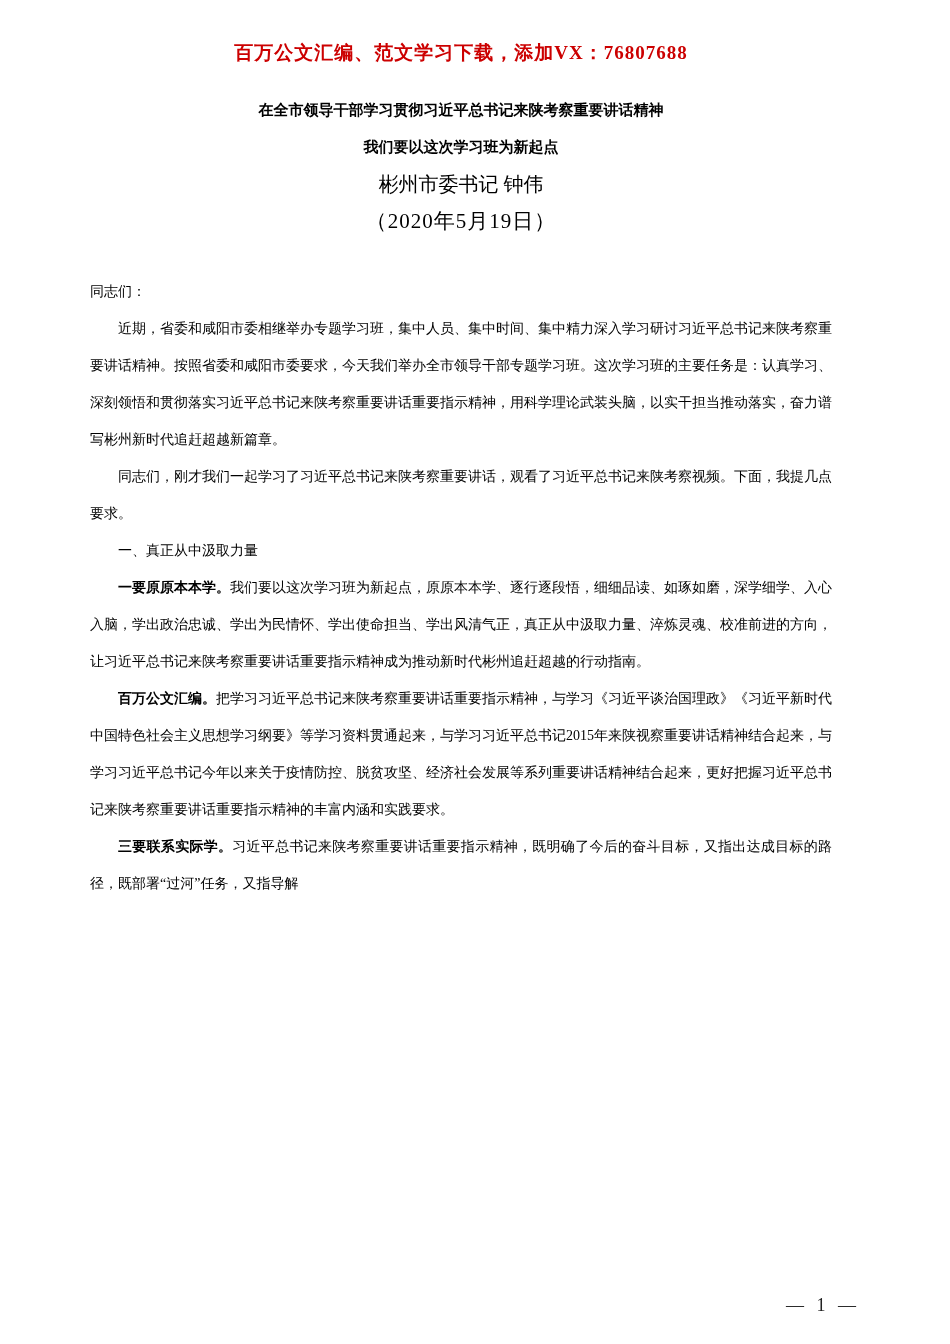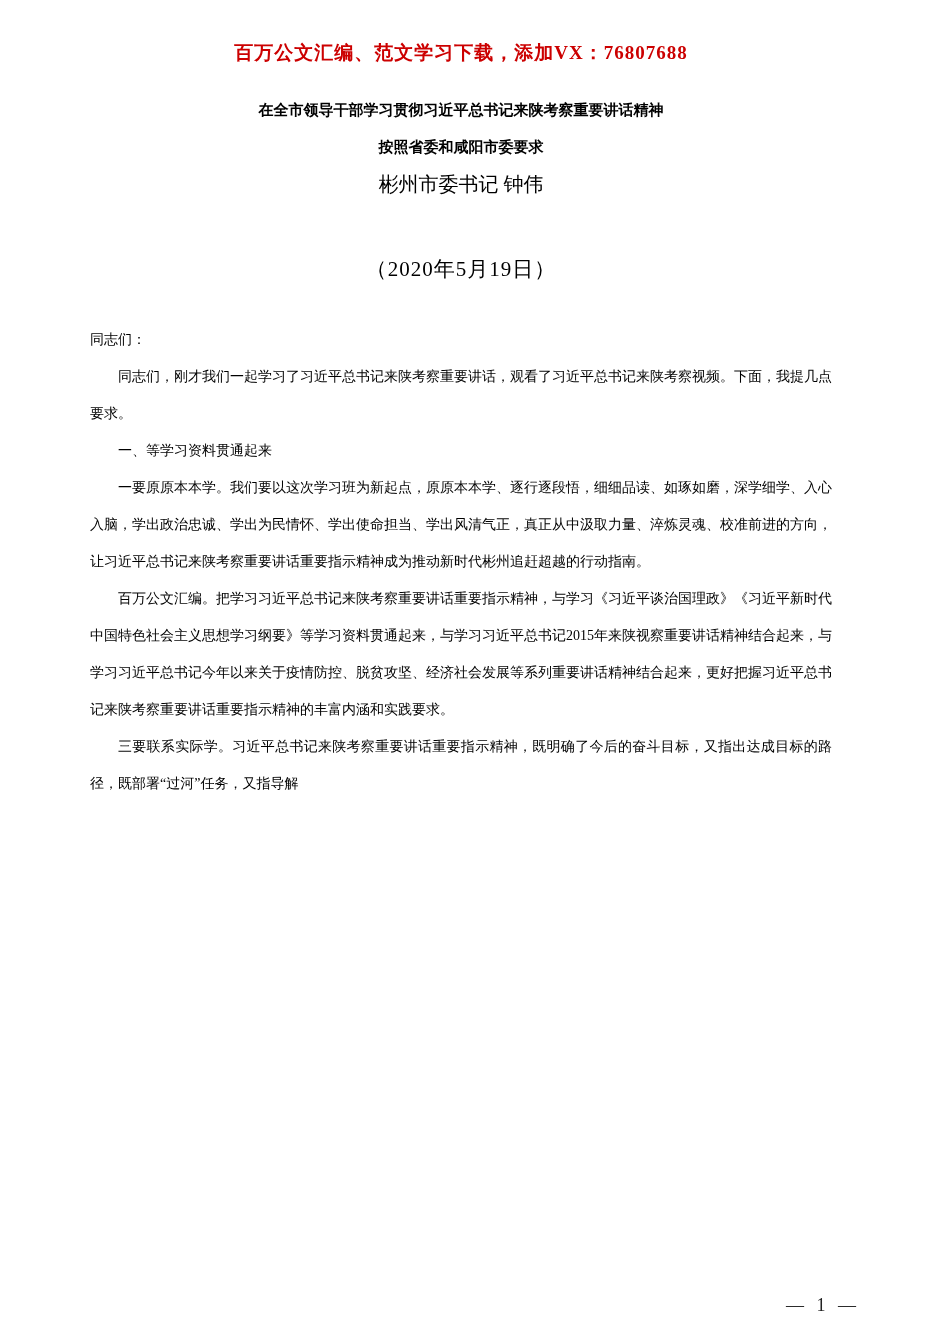--- a/index.html
+++ b/index.html
@@ -34,69 +34,69 @@
     font-weight: bold;
   }
   .author-line {
     font-size: 20px;
     font-weight: normal;
   }
   .date-line {
     font-size: 21px;
     font-weight: normal;
     letter-spacing: 1px;
-    margin-top: 48px;
   }
   .content {
     margin-top: 33px;
     font-size: 14px;
     line-height: 37px;
     text-align: justify;
   }
   .content p {
     text-indent: 2em;
     margin: 0;
   }
   .content p.no-indent {
     text-indent: 0;
   }
   .content b {
-    font-weight: normal;
+    font-weight: bold;
   }
   .page-number {
     position: absolute;
     right: 90px;
     bottom: 28px;
     font-size: 18px;
     letter-spacing: 4px;
     color: #222222;
   }
 </style>
 </head>
 <body>
 
 <div class="page">
 
   <div class="header-notice">百万公文汇编、范文学习下载，添加VX：76807688</div>
 
   <div class="title-block">
     <div class="title-line">在全市领导干部学习贯彻习近平总书记来陕考察重要讲话精神</div>
-    <div class="title-line">按照省委和咸阳市委要求</div>
+    <div class="title-line">我们要以这次学习班为新起点</div>
     <div class="author-line">彬州市委书记 钟伟</div>
     <div class="date-line">（2020年5月19日）</div>
   </div>
 
   <div class="content">
 
     <p class="no-indent"><span>同志们：</span></p>
 
+    <p><span>近期，省委和咸阳市委相继举办专题学习班，集中人员、集中时间、集中精力深入学习研讨习近平总书记来陕考察重要讲话精神。按照省委和咸阳市委要求，今天我们举办全市领导干部专题学习班。这次学习班的主要任务是：认真学习、深刻领悟和贯彻落实习近平总书记来陕考察重要讲话重要指示精神，用科学理论武装头脑，以实干担当推动落实，奋力谱写彬州新时代追赶超越新篇章。</span></p>
 
     <p><span>同志们，刚才我们一起学习了习近平总书记来陕考察重要讲话，观看了习近平总书记来陕考察视频。下面，我提几点要求。</span></p>
 
-    <p><span>一、等学习资料贯通起来</span></p>
+    <p><span>一、真正从中汲取力量</span></p>
 
 
     <p><b>一要原原本本学。</b><span>我们要以这次学习班为新起点，原原本本学、逐行逐段悟，细细品读、如琢如磨，深学细学、入心入脑，学出政治忠诚、学出为民情怀、学出使命担当、学出风清气正，真正从中汲取力量、淬炼灵魂、校准前进的方向，让习近平总书记来陕考察重要讲话重要指示精神成为推动新时代彬州追赶超越的行动指南。</span></p>
 
     <p><b>百万公文汇编。</b><span>把学习习近平总书记来陕考察重要讲话重要指示精神，与学习《习近平谈治国理政》《习近平新时代中国特色社会主义思想学习纲要》等学习资料贯通起来，与学习习近平总书记2015年来陕视察重要讲话精神结合起来，与学习习近平总书记今年以来关于疫情防控、脱贫攻坚、经济社会发展等系列重要讲话精神结合起来，更好把握习近平总书记来陕考察重要讲话重要指示精神的丰富内涵和实践要求。</span></p>
 
     <p><b>三要联系实际学。</b><span>习近平总书记来陕考察重要讲话重要指示精神，既明确了今后的奋斗目标，又指出达成目标的路径，既部署“过河”任务，又指导解</span></p>
 
   </div>
 

